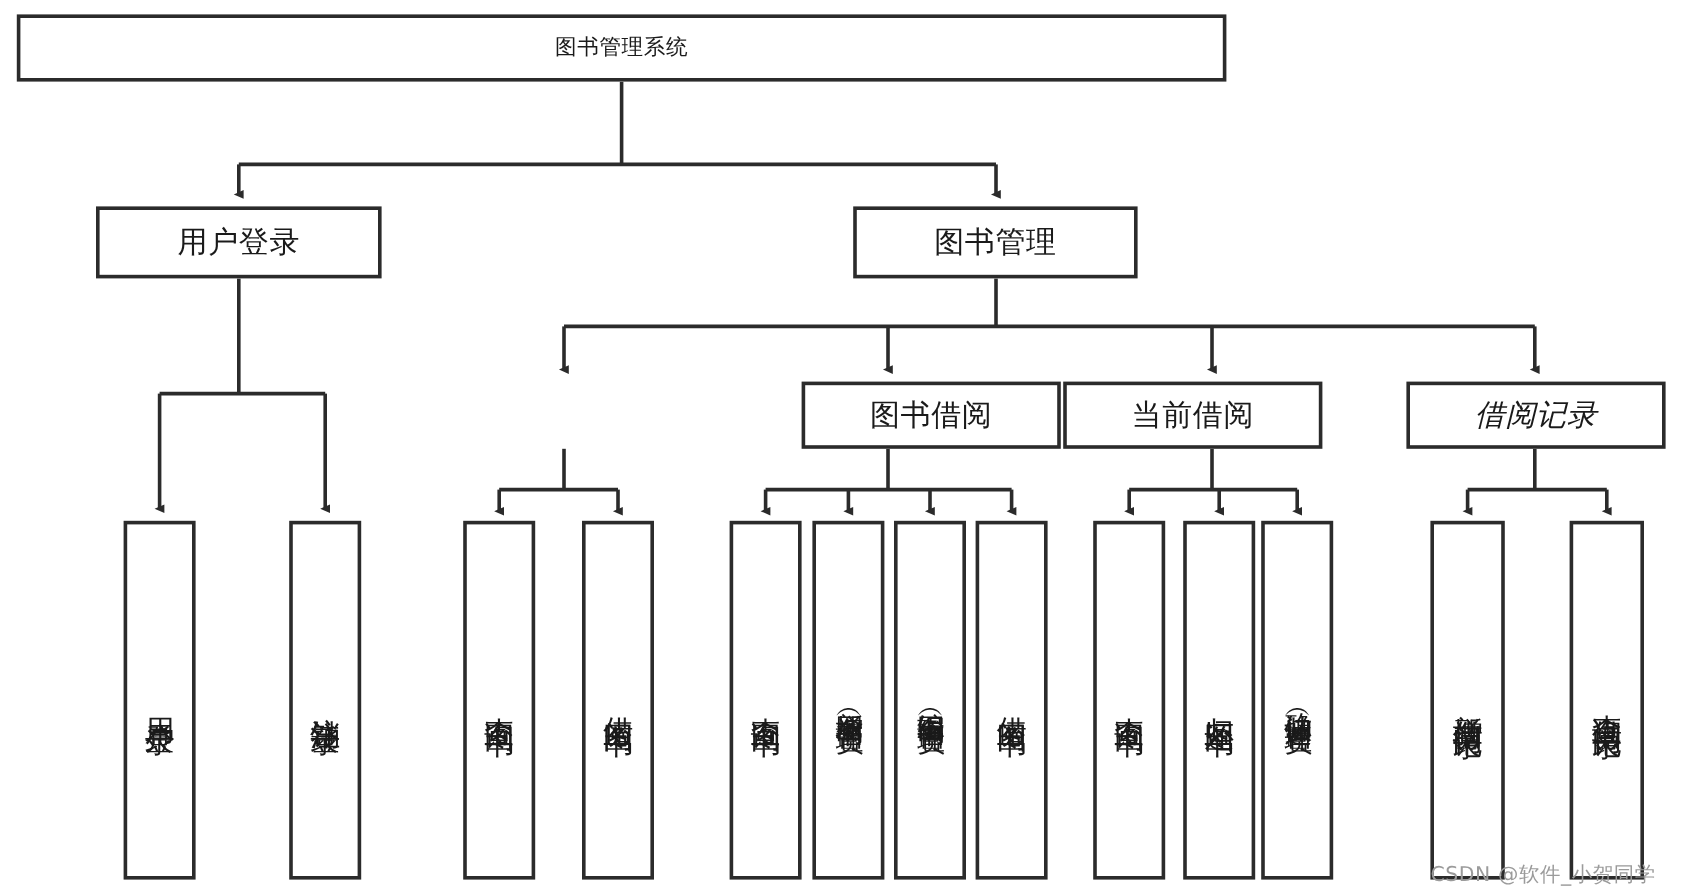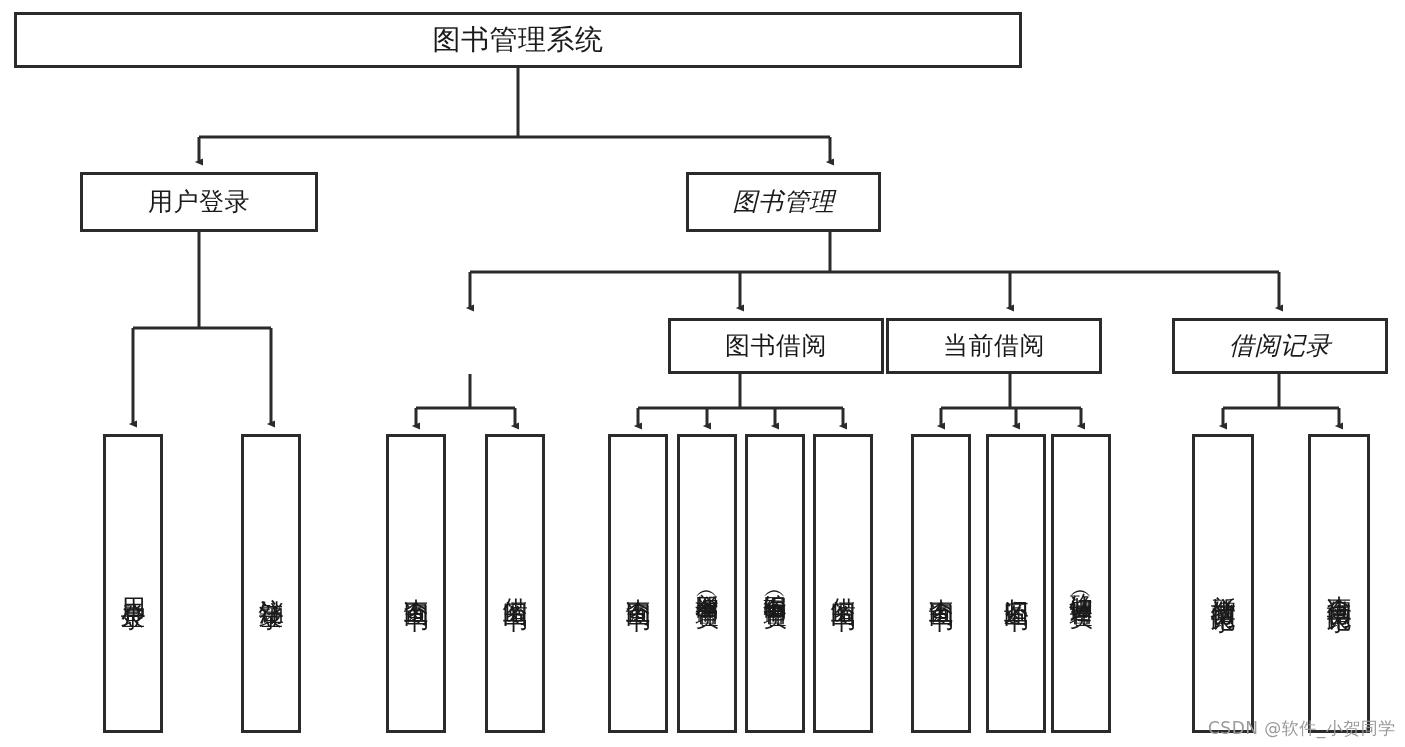--- a/index.html
+++ b/index.html
@@ -40,21 +40,21 @@
     text-align: center;
     line-height: 1.06;
     letter-spacing: 0.5px;
   }
   
   .node.h .lbl {
     font-size: 25px;
     white-space: nowrap;
   }
   .node.root .lbl {
-    font-size: 28px;
+    font-size: 18px;
   }
   
   .node.v {
     align-items: center;
     justify-content: center;
   }
   .node.v .lbl {
     writing-mode: vertical-rl;
     text-orientation: upright;
     font-size: 25px;
@@ -134,21 +134,21 @@
     </g>
   </svg>
 
   <div class="node h root" style="left:14px; top:12px; width:1008px; height:56px;">
     <span class="lbl">图书管理系统</span>
   </div>
 
   <div class="node h" style="left:80px; top:172px; width:238px; height:60px;">
     <span class="lbl">用户登录</span>
   </div>
-  <div class="node h" style="left:686px; top:172px; width:195px; height:60px;font-style:italic;">
+  <div class="node h" style="left:711px; top:172px; width:237px; height:60px;">
     <span class="lbl">图书管理</span>
   </div>
 
   <div class="node h" style="left:632px; top:318px; width:216px; height:56px;margin-left:36px;">
     <span class="lbl">图书借阅</span>
   </div>
   <div class="node h" style="left:886px; top:318px; width:216px; height:56px;">
     <span class="lbl">当前借阅</span>
   </div>
   <div class="node h" style="left:1172px; top:318px; width:216px; height:56px;font-style:italic;">
@@ -192,15 +192,15 @@
     <span class="lbl">确认归还（管理员）</span>
   </div>
 
   <div class="node v" style="left:1192px; top:434px; width:62px; height:299px;">
     <span class="lbl">新增借阅记录</span>
   </div>
   <div class="node v" style="left:1308px; top:434px; width:62px; height:299px;">
     <span class="lbl">查询借阅记录</span>
   </div>
 
-  <div class="watermark" style="left:1192px; top:717px;padding-left:16px;">CSDN @软件_小贺同学</div>
+  <div class="watermark" style="left:1192px; top:717px;">CSDN @软件_小贺同学</div>
 
 </div>
 
 </body></html>

